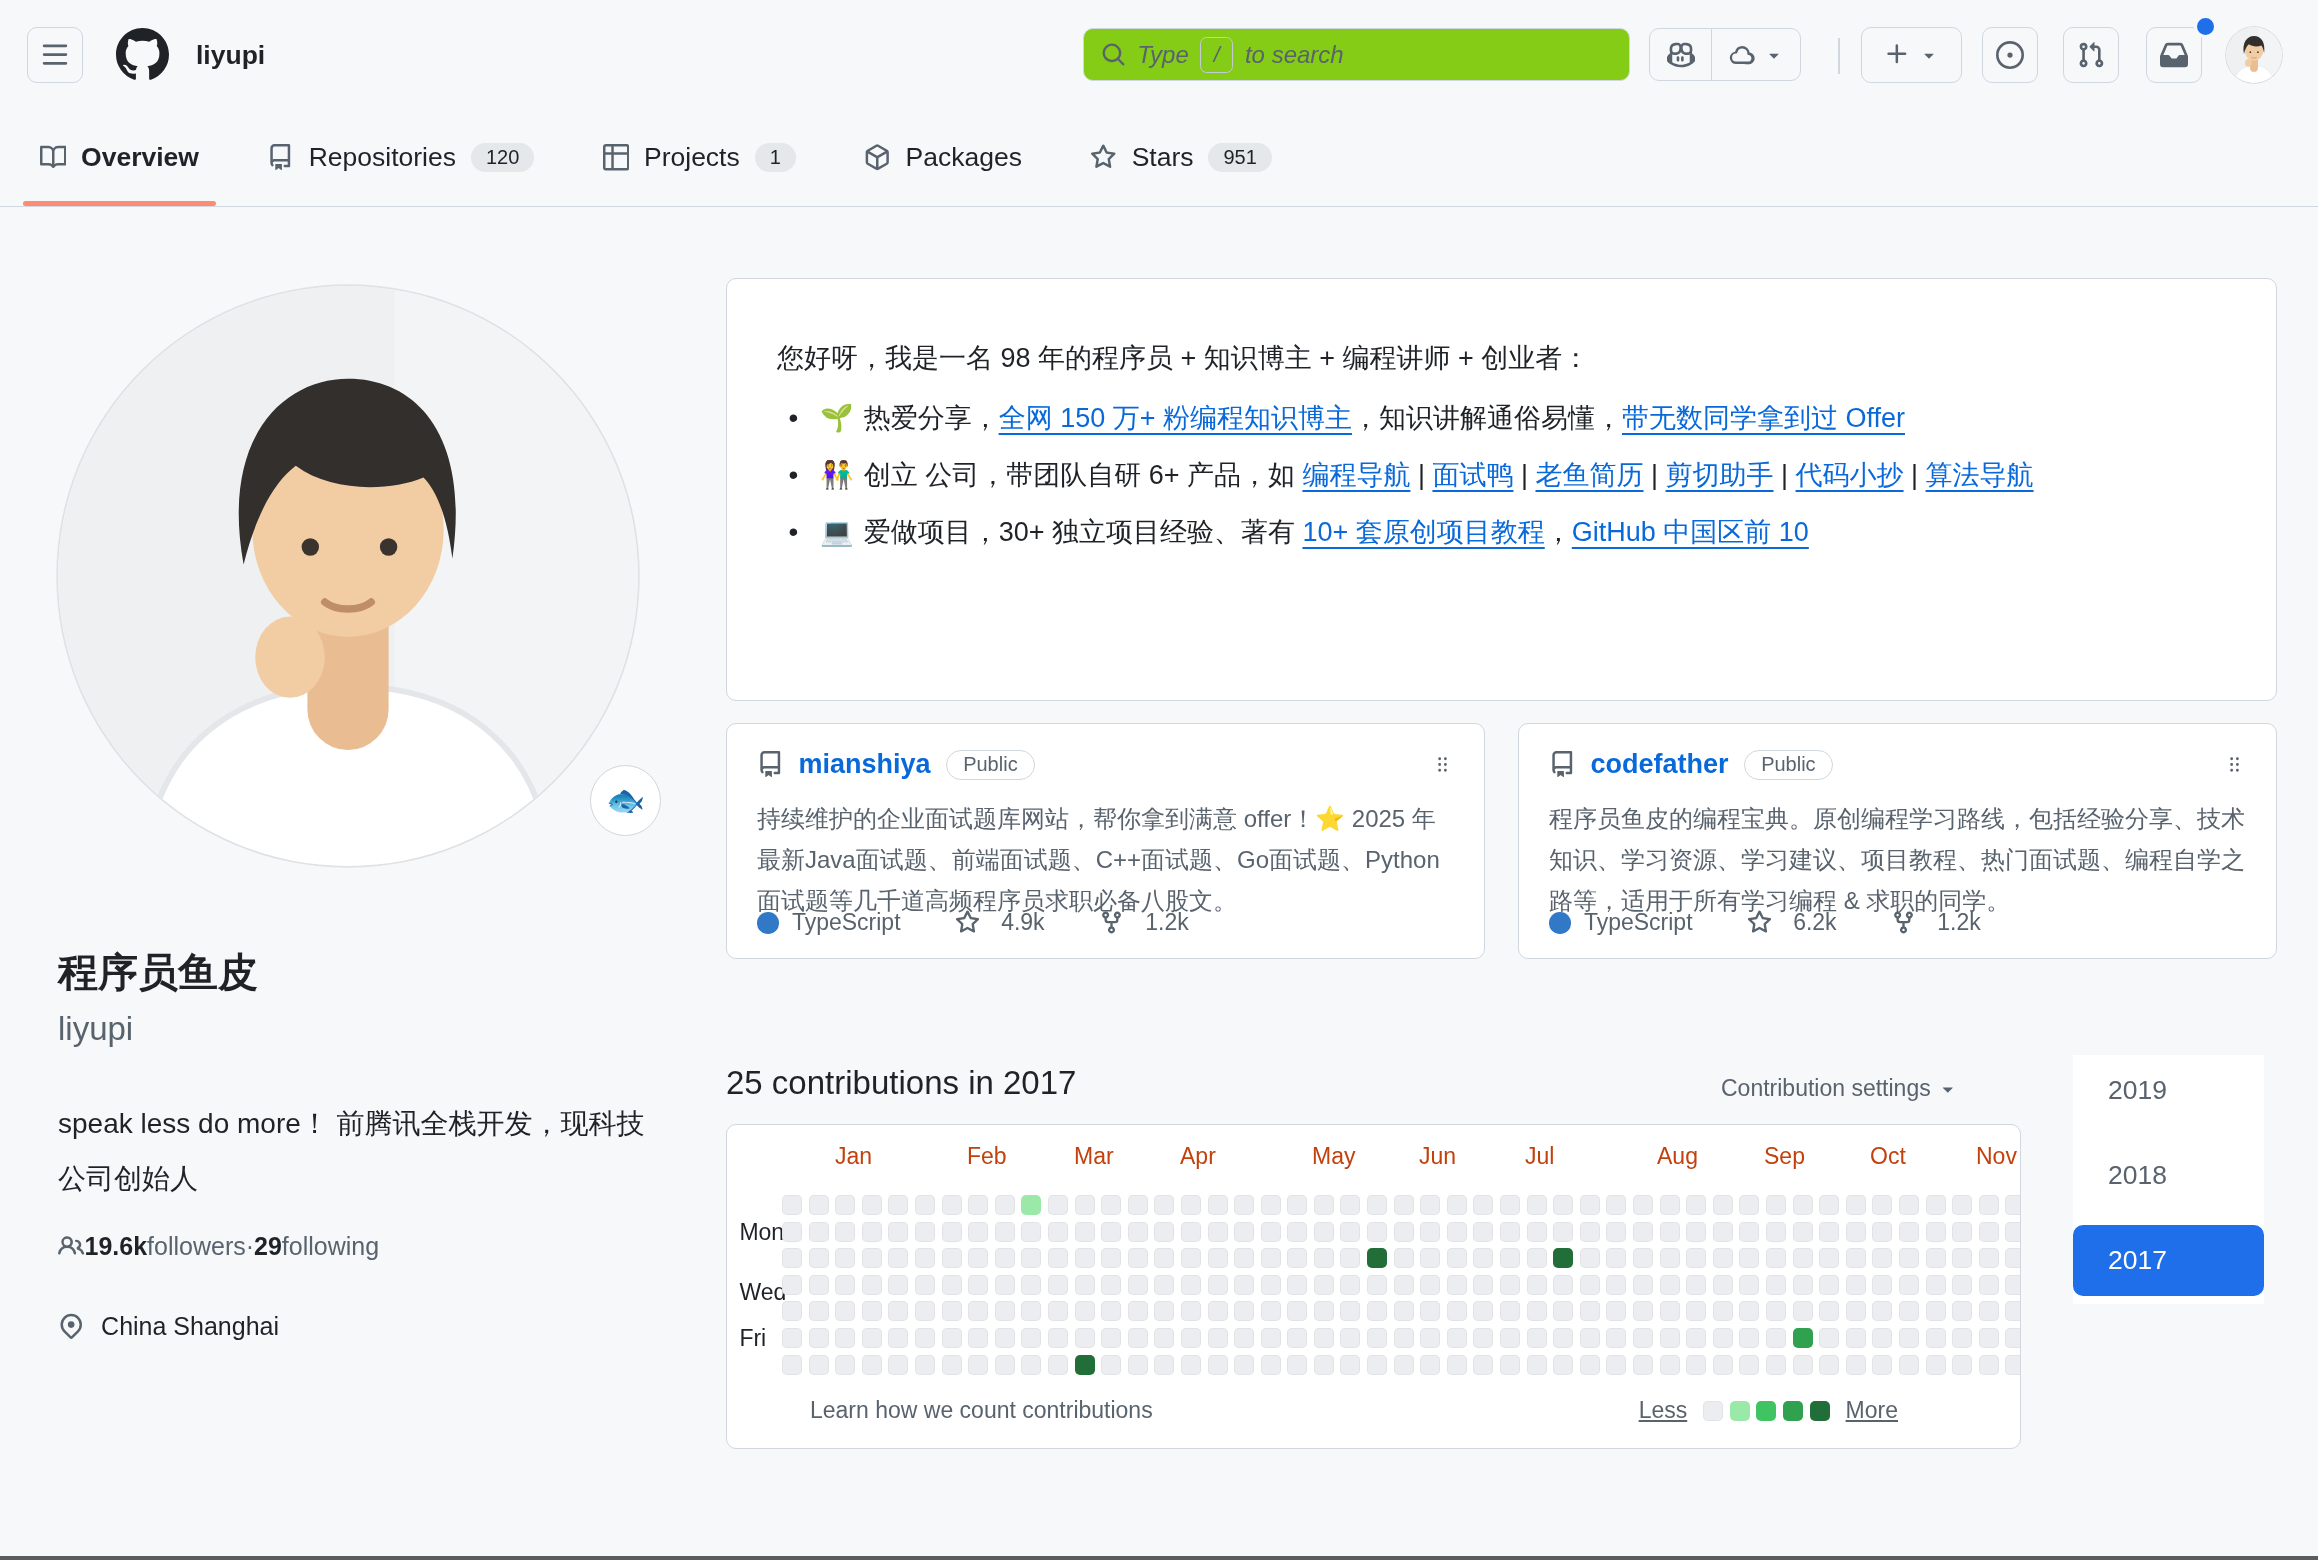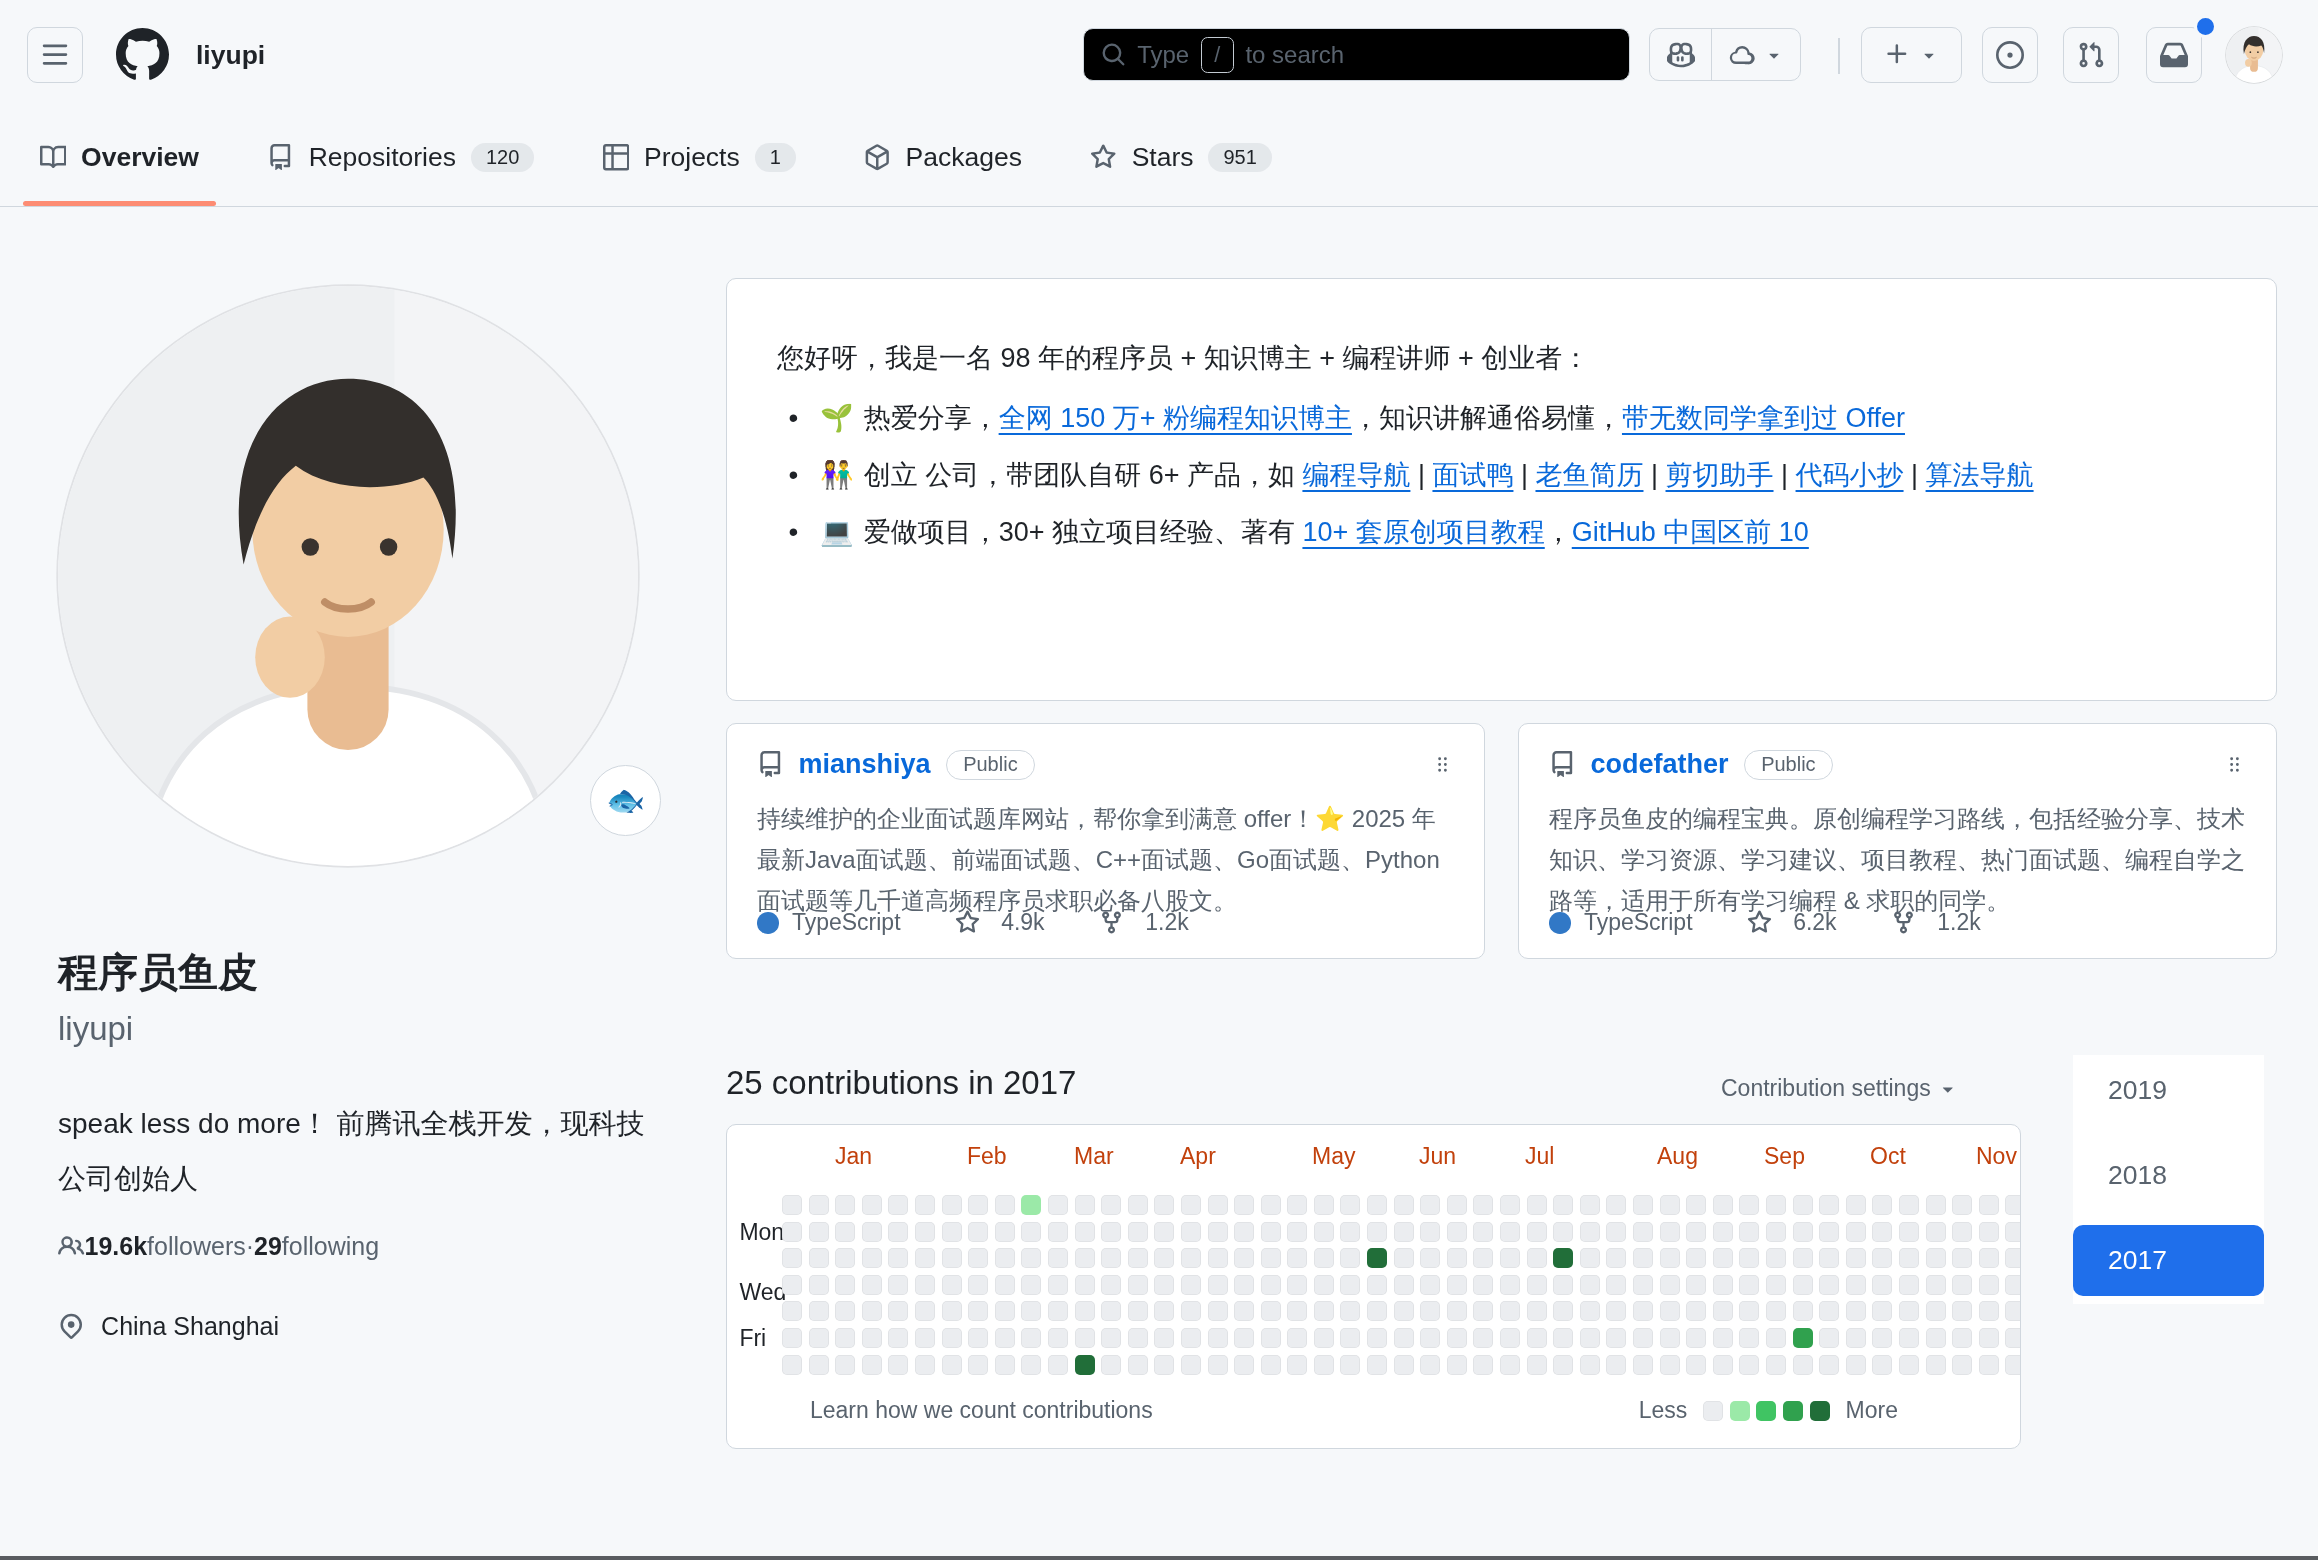--- a/index.html
+++ b/index.html
@@ -15,21 +15,21 @@
   .hdr-btn {
     position:absolute; display:flex; align-items:center; justify-content:center;
     border:1.7px solid #d0d7de; border-radius:10px; background:transparent; color:#59636e; cursor:pointer;
   }
   #btn-hamburger { left:26.5px; top:26.5px; width:56px; height:56px; }
   #brand-logo { position:absolute; left:116px; top:28px; width:53px; height:53px; color:#1f2328; }
   #brand-name { position:absolute; left:196px; top:40px; font-size:26.5px; font-weight:700; }
   #search-box {
     position:absolute; left:1083px; top:28px; width:547px; height:53px;
     border:1.7px solid #d0d7de; border-radius:10px; display:flex; align-items:center; gap:11.6px;
-    padding:0 16.6px; color:#59636e; font-size:24px; cursor:text; background:#000000;
+    padding:0 16.6px; color:#59636e; font-size:24px; cursor:text; background:#84cc16;font-style:italic;
   }
   #search-box .slashkey {
     display:inline-flex; align-items:center; justify-content:center;
     min-width:33px; height:36px; border:1.7px solid #c3cad2; border-radius:6.6px; font-size:21.6px; padding:0 6.6px;
   }
   #copilot-group {
     position:absolute; left:1649px; top:28px; height:53px; display:flex;
     border:1.7px solid #d0d7de; border-radius:10px; overflow:hidden; color:#59636e;
   }
   #copilot-group .seg { display:flex; align-items:center; justify-content:center; padding:0 16.6px; cursor:pointer; }
@@ -125,21 +125,21 @@
   .wday-label { position:absolute; left:12.4px; height:20px; line-height:21.6px; font-size:23px; color:#1f2328; }
   #cgrid {
     position:absolute; left:55px; top:70px;
     display:grid; grid-template-columns:repeat(47,20px); grid-auto-rows:20px; gap:6.6px;
   }
   .ccell { width:20px; height:20px; border-radius:5px; background:#ebedf0; box-shadow:inset 0 0 0 0.8px rgba(27,31,36,.06); }
   #contrib-footer {
     position:absolute; left:83px; right:122px; top:272px; display:flex; align-items:center;
     font-size:23px; color:#59636e;
   }
-  #legend { margin-left:auto; display:flex; align-items:center; gap:16px; }
+  #legend { margin-left:auto; display:flex; align-items:center; gap:16px;text-decoration:underline; }
   #learn-link { cursor:pointer; }
 
   
   #year-panel { position:absolute; left:2073px; top:1055px; width:191px; height:249px; background:#ffffff; }
   .year-item {
     height:71px; display:flex; align-items:center; padding-left:35px; font-size:26.5px; color:#59636e;
     border-radius:10px; cursor:pointer; margin-bottom:14px;
   }
   .year-item.selected { background:#1f6feb; color:#ffffff; font-weight:500; }
 

